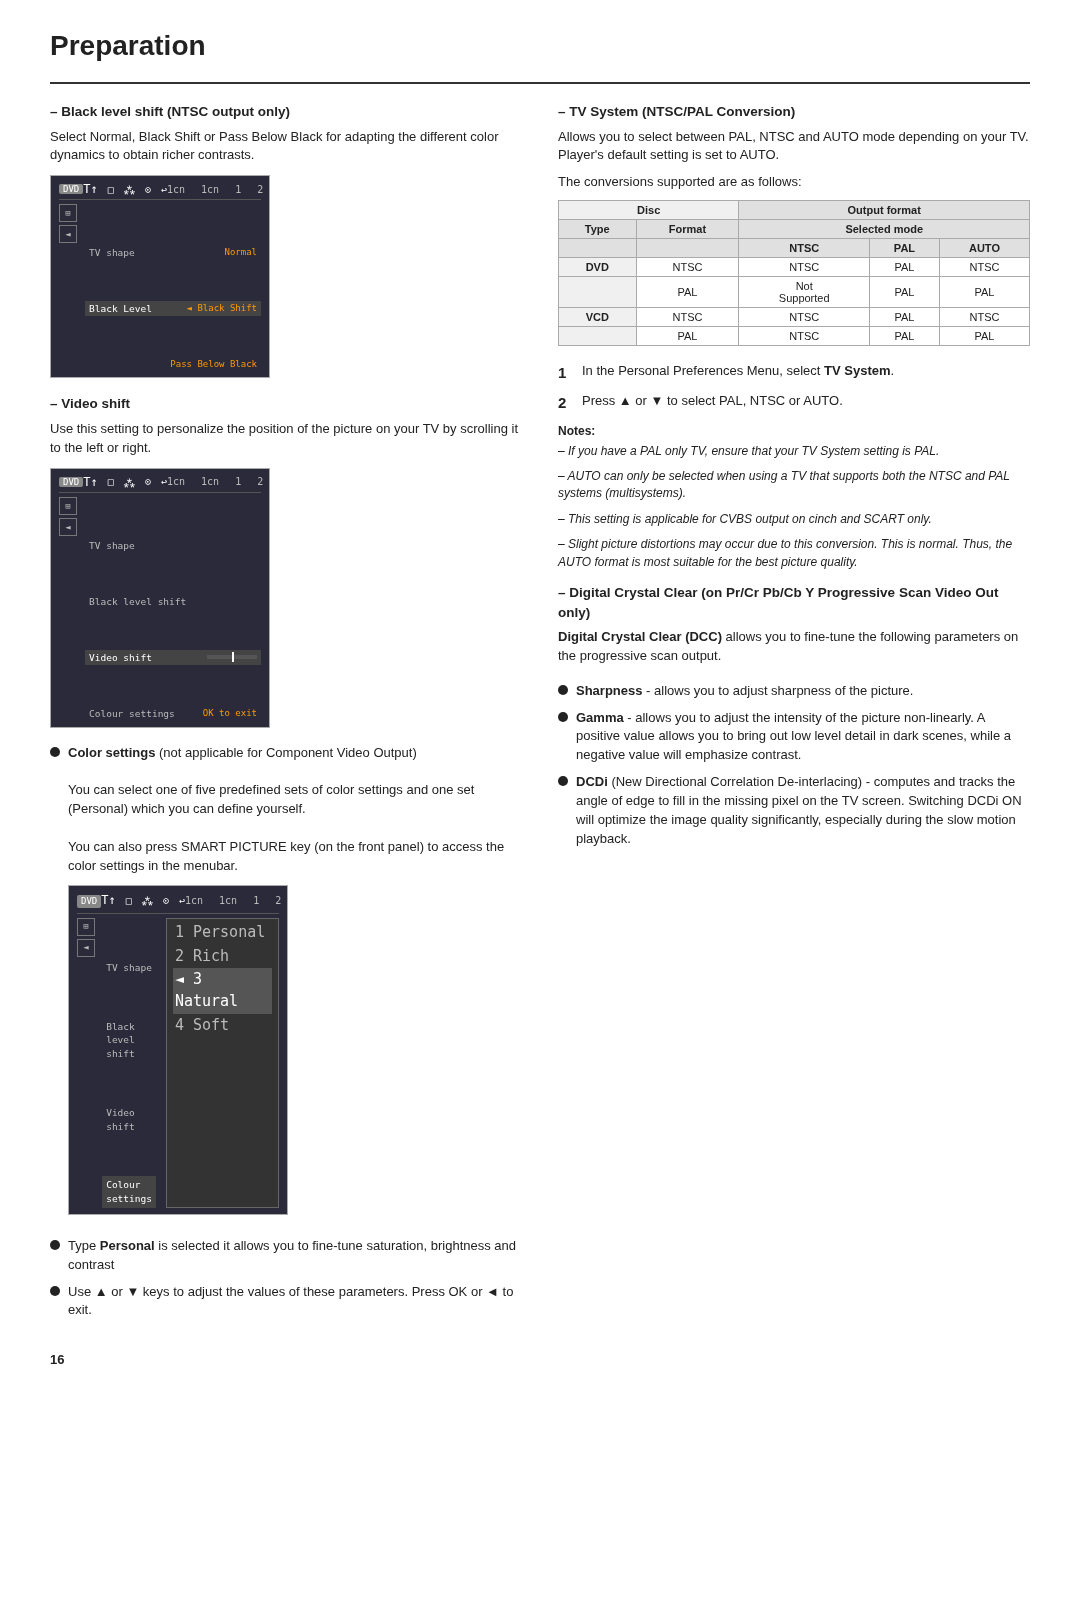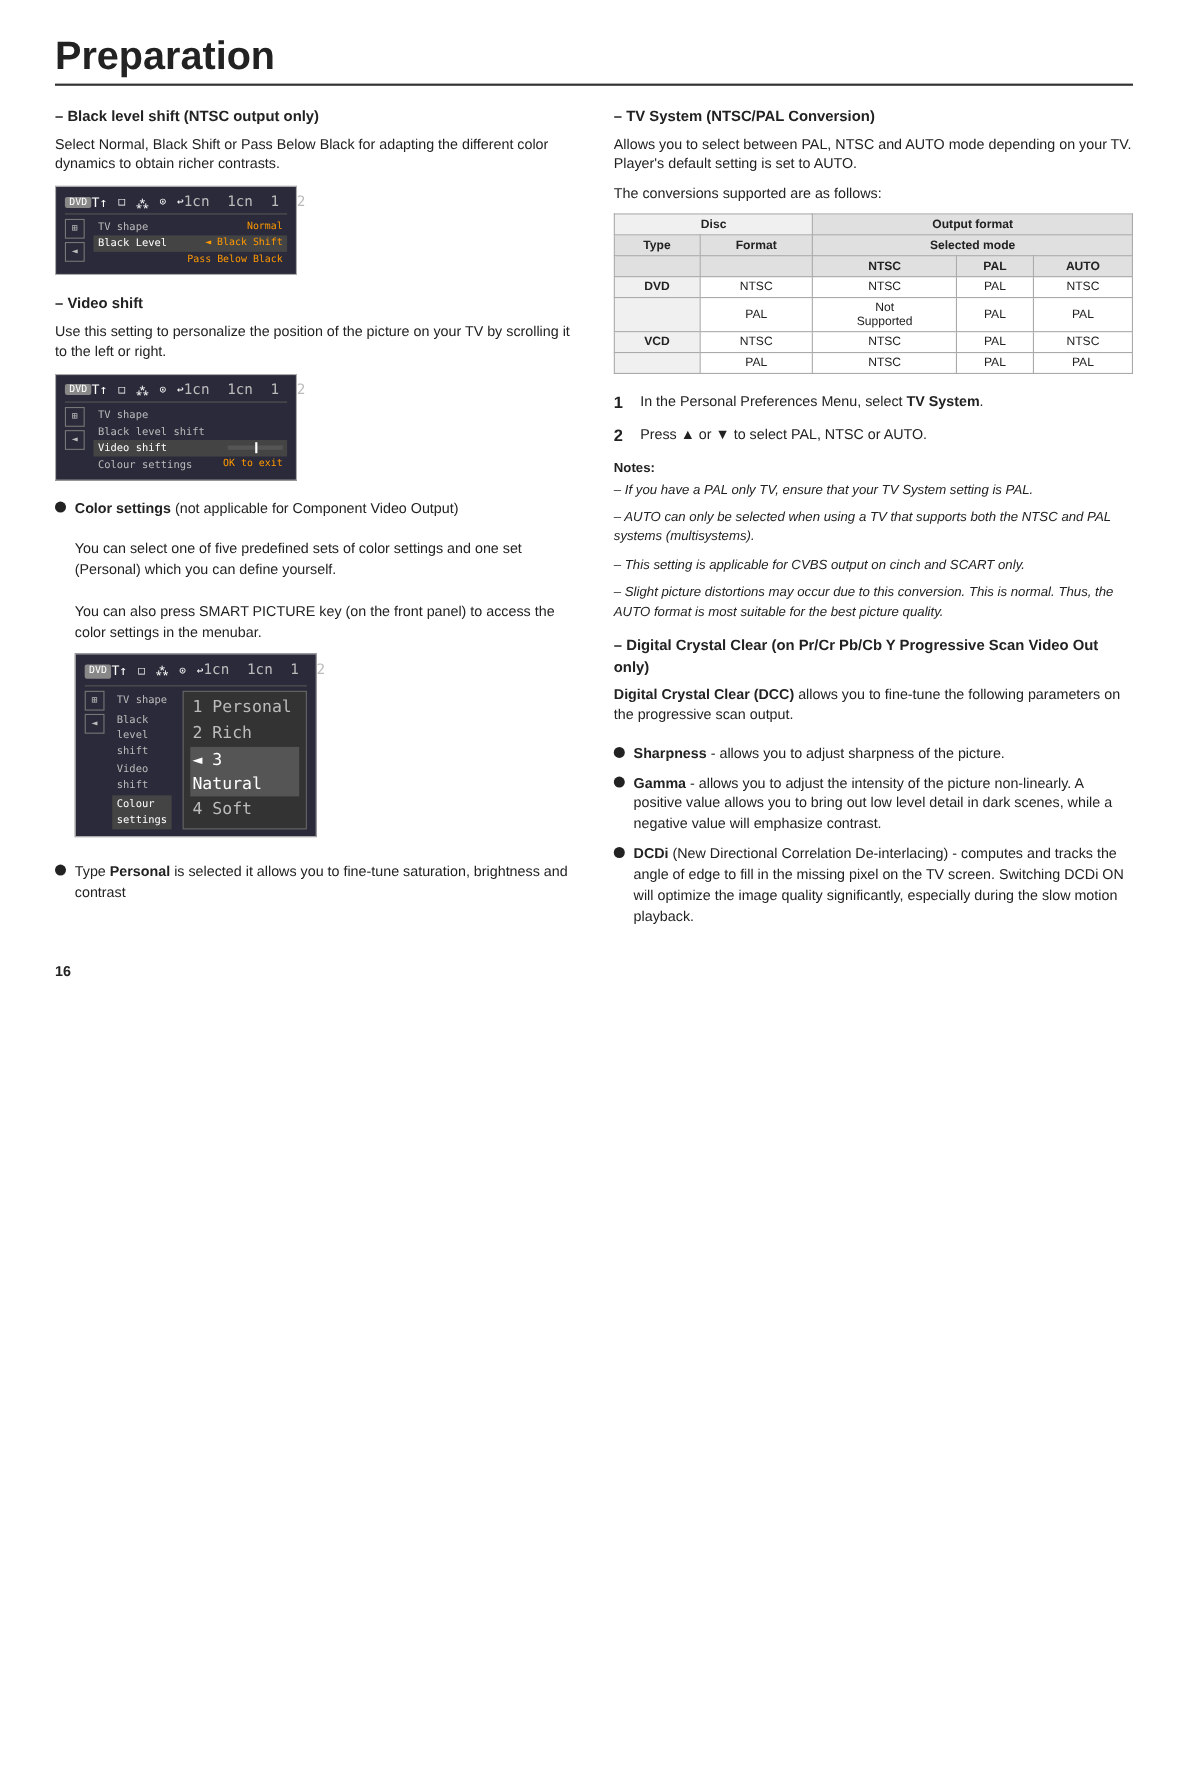--- a/index.html
+++ b/index.html
@@ -6,24 +6,24 @@
     body {
       font-family: Arial, Helvetica, sans-serif;
       font-size: 13px;
       background: #fff;
       color: #222;
       width: 1080px;
       min-height: 1618px;
       padding: 30px 50px 40px 50px;
     }
     h1.page-title {
-      font-size: 36px;
+      font-size: 28px;
       font-weight: bold;
       border-bottom: 2px solid #333;
-      padding-bottom: 4px;
+      padding-bottom: 20px;
       margin-bottom: 18px;
     }
     .two-col {
       display: grid;
       grid-template-columns: 1fr 1fr;
       gap: 0 36px;
     }
     .left-col, .right-col { }
     .section-heading {
       font-weight: bold;
@@ -56,21 +56,21 @@
     .tv-ui .topbar .dvd-label {
       background: #888;
       color: #fff;
       padding: 0 4px;
       font-size: 9px;
       border-radius: 2px;
     }
     .tv-ui .topbar .slider-row {
       display: flex;
       gap: 16px;
-      font-size: 13px;
+      font-size: 10px;
       color: #bbb;
     }
     .tv-ui .menu-area {
       display: flex;
       gap: 6px;
     }
     .tv-ui .menu-area .left-icons {
       display: flex;
       flex-direction: column;
       gap: 3px;
@@ -88,20 +88,21 @@
     }
     .tv-ui .menu-rows {
       flex: 1;
     }
     .tv-ui .menu-row {
       display: flex;
       justify-content: space-between;
       padding: 2px 4px;
       color: #bbb;
       font-size: 9.5px;
+      margin-top: 41px;
     }
     .tv-ui .menu-row.highlighted {
       background: #444;
       color: #fff;
     }
     .tv-ui .menu-row .val {
       color: #f90;
       font-size: 9px;
     }
     .tv-ui .submenu {
@@ -382,20 +383,26 @@
       </div>
     </div>
 
     <div class="bullet-item">
       <div class="bullet-dot"></div>
       <div class="bullet-text">
         <span>Type </span><span class="bold">Personal</span><span> is selected it allows you to fine-tune saturation, brightness and contrast</span>
       </div>
     </div>
 
+    <div class="bullet-item">
+      <div class="bullet-dot"></div>
+      <div class="bullet-text">
+        <span>Use ▲ or ▼ keys to adjust the values of these parameters. Press OK or ◄ to exit.</span>
+      </div>
+    </div>
 
   </div>
 
   <div class="right-col">
 
     <div class="subsection">
       <p class="section-heading">
         <span>– </span><span>TV System (NTSC/PAL Conversion)</span>
       </p>
       <p>Allows you to select between PAL, NTSC and AUTO mode depending on your TV. Player's default setting is set to AUTO.</p>

